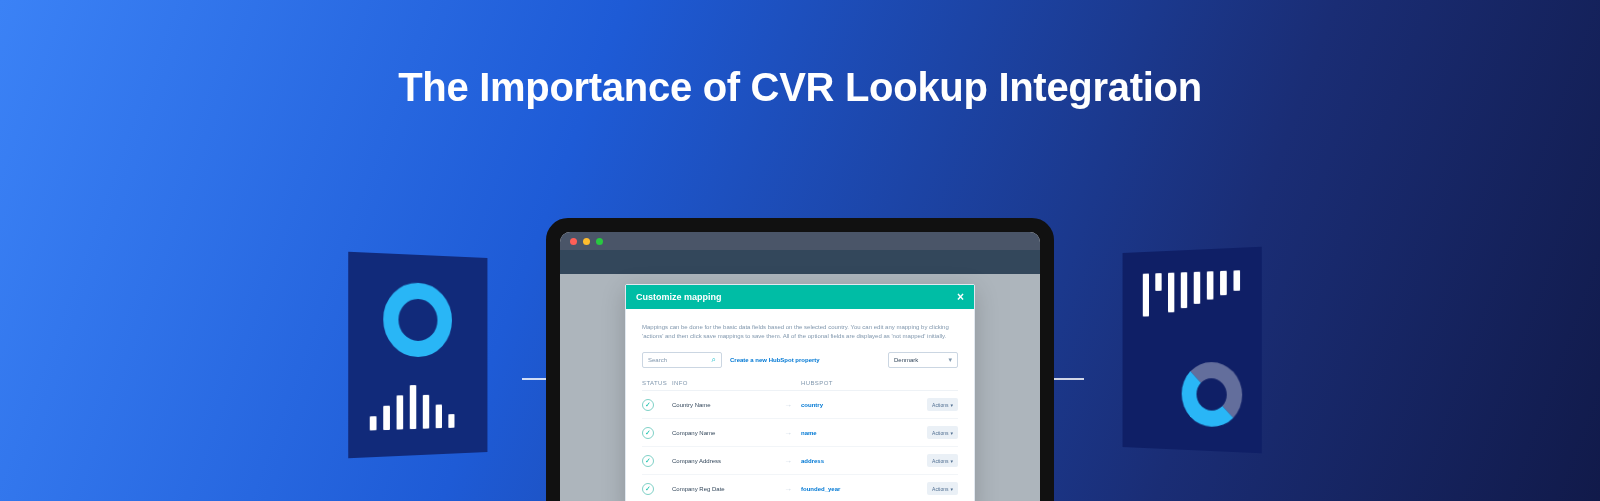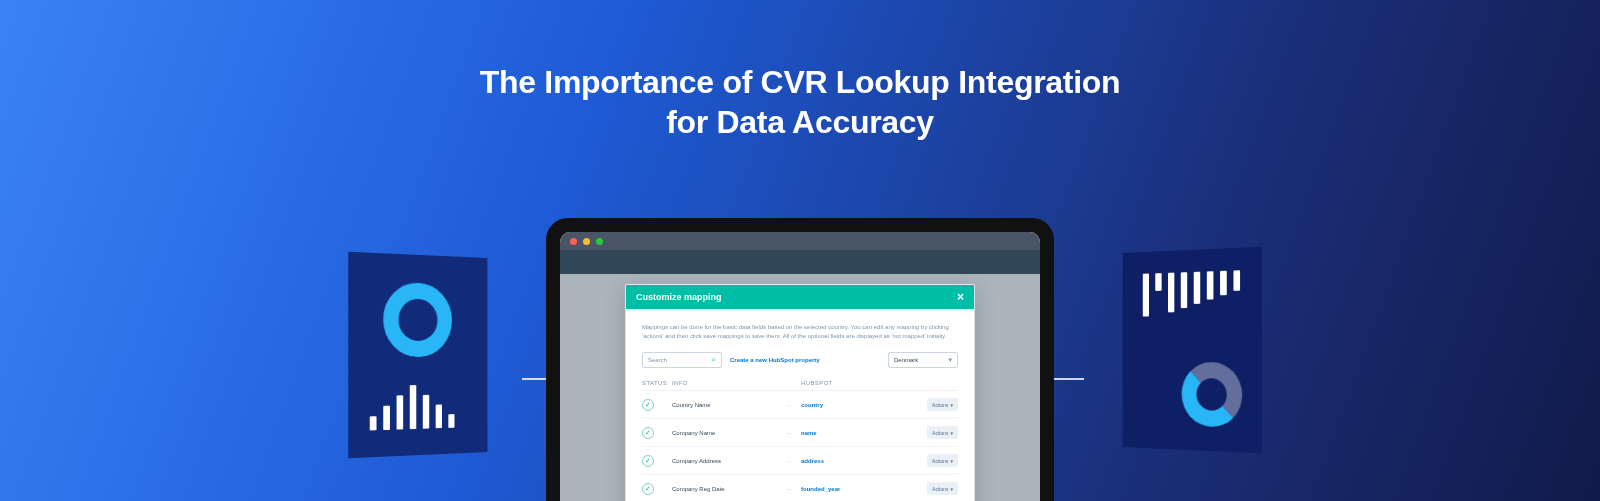--- a/index.html
+++ b/index.html
@@ -7,21 +7,21 @@
   .hero {
     width: 1600px; height: 501px;
     background: linear-gradient(110deg, #3b82f6 0%, #1e5bd6 35%, #1a2d75 75%, #111a4a 100%);
     position: relative;
   }
   .title {
     position: absolute;
     top: 62px; left: 0; width: 100%;
     text-align: center;
     color: #fff;
-    font-size: 32px;
+    font-size: 40px;
     font-weight: 700;
     line-height: 1.25;
     letter-spacing: -0.3px;
   }
 
   
   .panel {
     position: absolute;
     width: 150px; height: 200px;
     transform-style: preserve-3d;
@@ -159,21 +159,20 @@
     justify-self: end;
   }
 </style>
 </head>
 <body>
 
 <div class="hero">
 
   <div class="title">
     <span>The Importance of CVR Lookup Integration</span><br>
-    <span>for Data Accuracy</span>
   </div>
 
   <div class="panel panel-left">
     <div class="ring"></div>
     <div class="bars">
       <span style="height:14px"></span>
         <span style="height:24px"></span>
         <span style="height:34px"></span>
         <span style="height:44px"></span>
         <span style="height:34px"></span>

